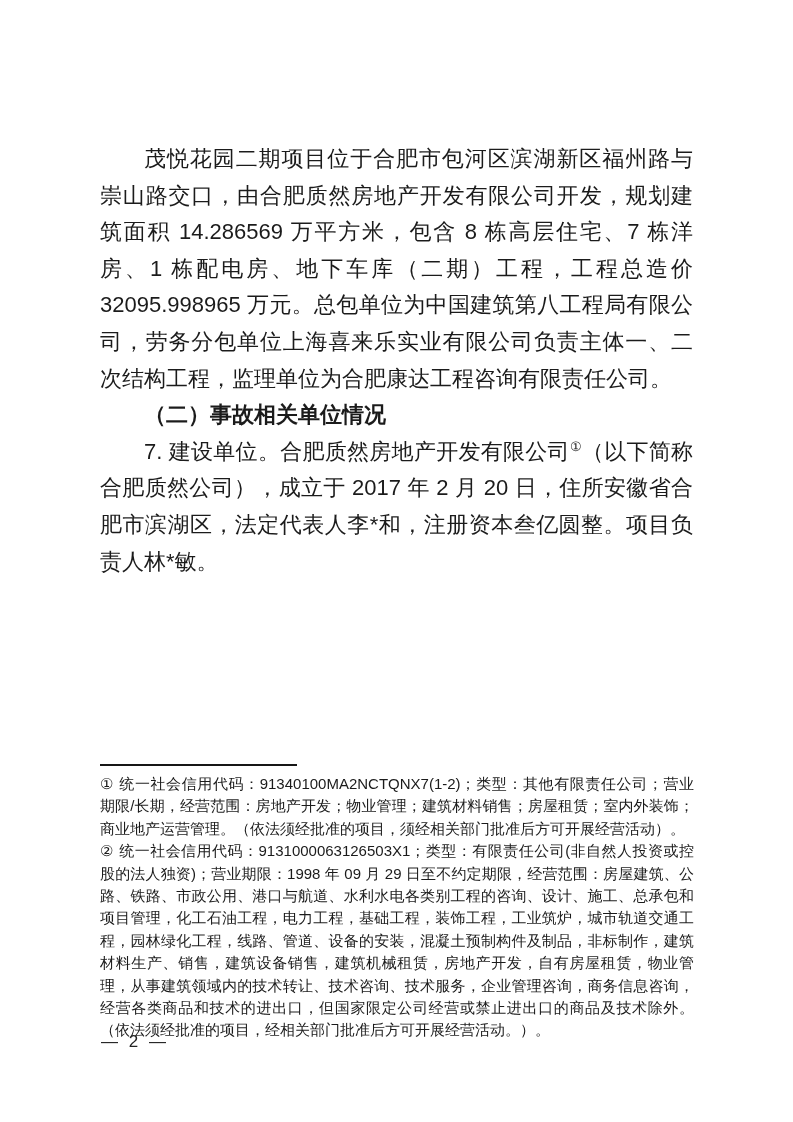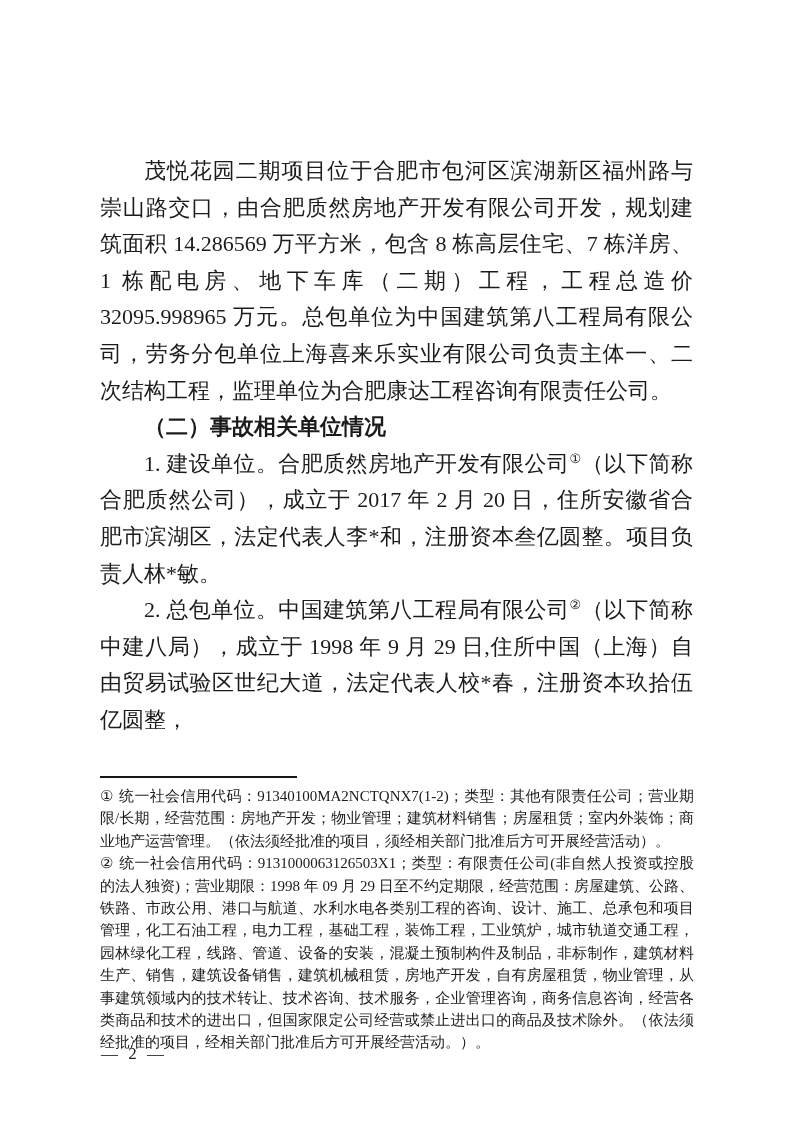--- a/index.html
+++ b/index.html
@@ -5,23 +5,22 @@
   * { margin: 0; padding: 0; box-sizing: border-box; }
   html, body { background: #ffffff; }
   body { width: 793px; height: 1122px; }
 
   .page {
     position: relative;
     width: 793px;
     height: 1081px;
     background: #ffffff;
     color: #1b1b1b;
-    font-family: Liberation Serif, serif;
+    font-family: Liberation Sans, sans-serif;
     overflow: hidden;
-    margin-top: 12px;
   }
 
   
   .body-text {
     position: absolute;
     left: 100px;
     top: 141px;
     width: 593px;
   }
   .body-text p,
@@ -80,23 +79,22 @@
 
 <div class="page">
 
   <main class="body-text">
 
     <p>茂悦花园二期项目位于合肥市包河区滨湖新区福州路与崇山路交口，由合肥质然房地产开发有限公司开发，规划建筑面积 14.286569 万平方米，包含 8 栋高层住宅、7 栋洋房、1 栋配电房、地下车库（二期）工程，工程总造价 32095.998965 万元。总包单位为中国建筑第八工程局有限公司，劳务分包单位上海喜来乐实业有限公司负责主体一、二次结构工程，监理单位为合肥康达工程咨询有限责任公司。</p>
 
 
     <h2>（二）事故相关单位情况</h2>
 
-    <p><span>1. 建设单位。合肥质然房地产开发有限公司</span><sup class="fnref">①</sup><span>（以下简称合肥质然公司），成立于 2017 年 2 月 20 日，住所安徽省合肥市滨湖区，法定代表人李*和，注册资本叁亿圆整。项目负责人林*敏。</span></p>
+    <p><span>7. 建设单位。合肥质然房地产开发有限公司</span><sup class="fnref">①</sup><span>（以下简称合肥质然公司），成立于 2017 年 2 月 20 日，住所安徽省合肥市滨湖区，法定代表人李*和，注册资本叁亿圆整。项目负责人林*敏。</span></p>
 
-    <p><span>2. 总包单位。中国建筑第八工程局有限公司</span><sup class="fnref">②</sup><span>（以下简称中建八局），成立于 1998 年 9 月 29 日,住所中国（上海）自由贸易试验区世纪大道，法定代表人校*春，注册资本玖拾伍亿圆整，</span></p>
 
   </main>
 
   <footer class="footnotes">
 
     <div class="fn-rule"></div>
 
     <p class="fn"><span class="fn-marker">①</span><span>统一社会信用代码：91340100MA2NCTQNX7(1-2)；类型：其他有限责任公司；营业期限/长期，经营范围：房地产开发；物业管理；建筑材料销售；房屋租赁；室内外装饰；商业地产运营管理。（依法须经批准的项目，须经相关部门批准后方可开展经营活动）。</span></p>
 
     <p class="fn"><span class="fn-marker">②</span><span>统一社会信用代码：9131000063126503X1；类型：有限责任公司(非自然人投资或控股的法人独资)；营业期限：1998 年 09 月 29 日至不约定期限，经营范围：房屋建筑、公路、铁路、市政公用、港口与航道、水利水电各类别工程的咨询、设计、施工、总承包和项目管理，化工石油工程，电力工程，基础工程，装饰工程，工业筑炉，城市轨道交通工程，园林绿化工程，线路、管道、设备的安装，混凝土预制构件及制品，非标制作，建筑材料生产、销售，建筑设备销售，建筑机械租赁，房地产开发，自有房屋租赁，物业管理，从事建筑领域内的技术转让、技术咨询、技术服务，企业管理咨询，商务信息咨询，经营各类商品和技术的进出口，但国家限定公司经营或禁止进出口的商品及技术除外。（依法须经批准的项目，经相关部门批准后方可开展经营活动。）。</span></p>

